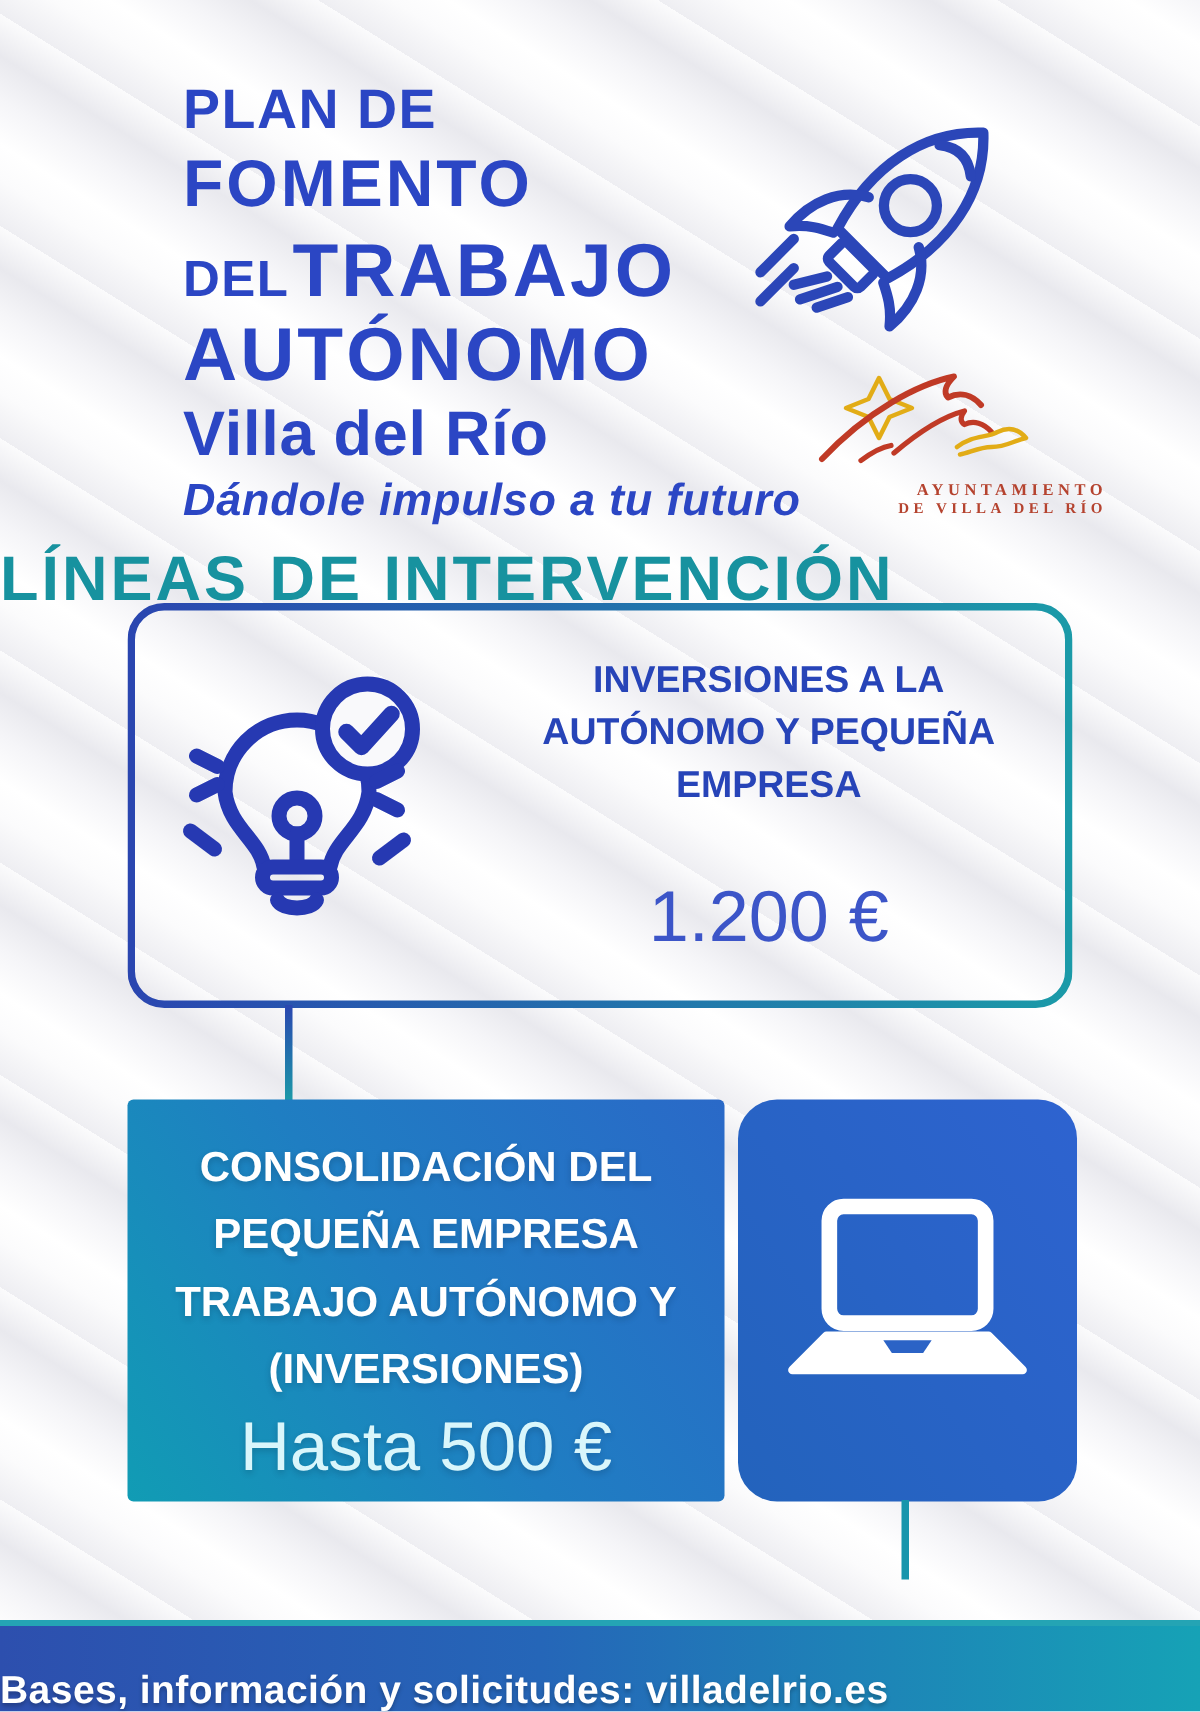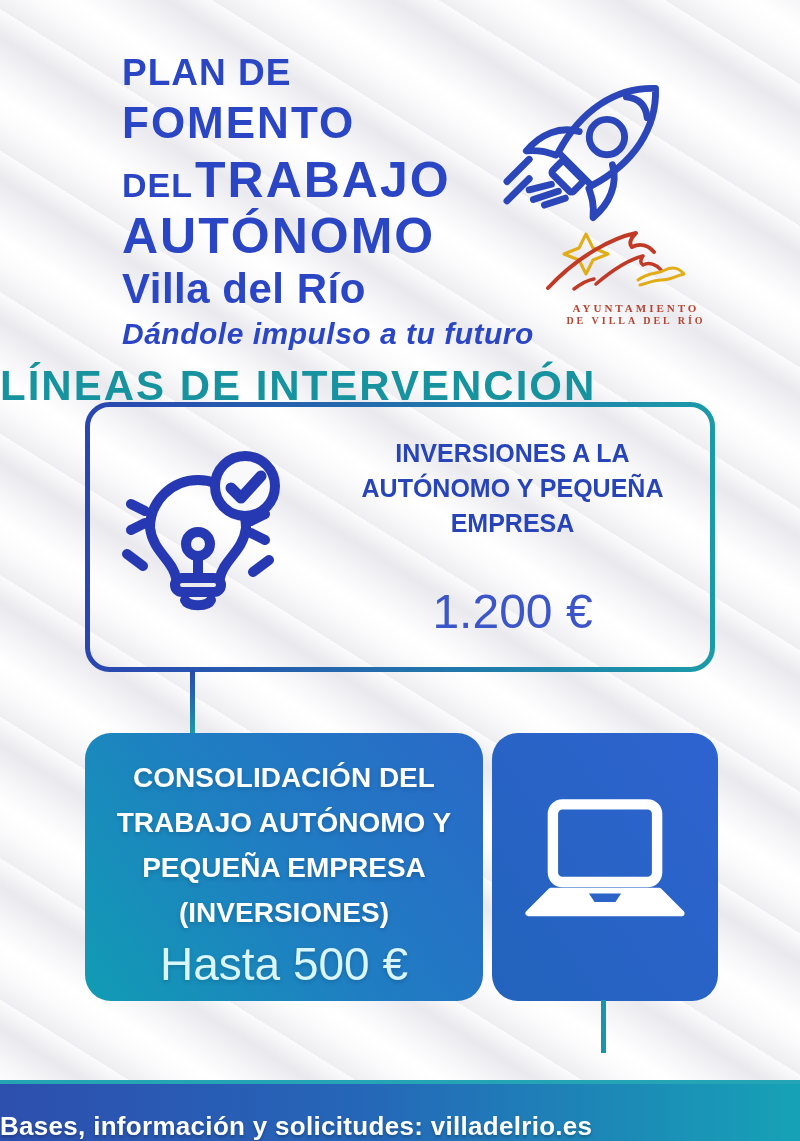--- a/index.html
+++ b/index.html
@@ -14,39 +14,39 @@
   .t2{font-size:44px;font-weight:800;letter-spacing:2px;height:54px;}
   .t3{height:56px;}
   .t3 .small{font-size:34px;font-weight:700;letter-spacing:1px;margin-right:2px;}
   .t3 .big{font-size:50px;font-weight:800;letter-spacing:2px;}
   .t4{font-size:50px;font-weight:800;letter-spacing:2px;height:57px;}
   .t5{font-size:42px;font-weight:700;height:51px;letter-spacing:0.5px;}
   .t6{font-size:30px;font-weight:600;font-style:italic;letter-spacing:0.5px;}
   
   .rocket{position:absolute;left:492px;top:36px;width:216px;height:216px;}
   
-  .logo{position:absolute;left:534px;top:226px;width:204px;text-align:center;}
+  .logo{position:absolute;left:534px;top:244px;width:204px;text-align:right;}
   .logo-text{font-family:"Liberation Serif",serif;color:#b5432f;font-weight:700;}
   .logo-l1{font-size:11px;letter-spacing:3px;}
   .logo-l2{font-size:10px;letter-spacing:3px;margin-top:1px;}
   
   .section-heading{position:absolute;left:0;top:362px;width:665px;text-align:left;
     font-size:42px;font-weight:800;letter-spacing:2px;color:#17929f;}
   
   .card1{position:absolute;left:85px;top:402px;width:630px;height:270px;}
   .card1 svg.frame{position:absolute;left:0;top:0;}
   .card1-icon{position:absolute;left:28px;top:46px;width:170px;height:180px;}
   .card1-text{position:absolute;left:235px;top:34px;width:385px;text-align:center;
     color:#2744b8;font-weight:800;font-size:25px;line-height:35px;}
   .card1-amount{position:absolute;left:235px;top:182px;width:385px;text-align:center;
     color:#3c55c8;font-weight:400;font-size:48px;}
   .connector1{position:absolute;left:190px;top:670px;width:5px;height:64px;
     background:linear-gradient(180deg,#2a46b0,#1b9aa8);}
   
-  .card2{position:absolute;left:85px;top:733px;width:398px;height:268px;border-radius:26px;
+  .card2{position:absolute;left:85px;top:733px;width:398px;height:268px;border-radius:4px;
     background:linear-gradient(55deg,#119cb4 0%,#1f7ec2 48%,#2a69c8 100%);}
   .card2-text{padding-top:22px;text-align:center;color:#ffffff;font-weight:800;
     font-size:28px;line-height:45px;text-shadow:0 2px 4px rgba(0,30,60,.22);}
   .card2-amount{margin-top:2px;text-align:center;color:#d9f6fb;font-weight:400;
     font-size:46px;text-shadow:0 2px 4px rgba(0,30,60,.22);}
   .card2-panel{position:absolute;left:492px;top:733px;width:226px;height:268px;border-radius:26px;
     background:linear-gradient(55deg,#2363bc 0%,#2e63d0 100%);}
   .laptop{position:absolute;left:23px;top:62px;width:180px;height:140px;}
   .connector2{position:absolute;left:601px;top:1000px;width:5px;height:53px;background:#1795ac;}
   
@@ -141,22 +141,22 @@
       <div>EMPRESA</div>
     </div>
     <div class="card1-amount">1.200 €</div>
   </div>
 
   <div class="connector1"></div>
 
   <div class="card2">
     <div class="card2-text">
       <div>CONSOLIDACIÓN DEL</div>
+      <div>PEQUEÑA EMPRESA</div>
       <div>TRABAJO AUTÓNOMO Y</div>
-      <div>PEQUEÑA EMPRESA</div>
       <div>(INVERSIONES)</div>
     </div>
     <div class="card2-amount">Hasta 500 €</div>
   </div>
 
   <div class="card2-panel">
     <svg class="laptop" viewBox="0 0 190 140">
       <rect x="40" y="6" width="110" height="82" rx="10" fill="none" stroke="#ffffff" stroke-width="11"></rect>
       <path d="M14,121 L176,121 L152,97 L38,97 Z" fill="#ffffff" stroke="#ffffff" stroke-width="6" stroke-linejoin="round"></path>
       <path d="M78,100 L112,100 L106,109 L84,109 Z" fill="#2b63c6"></path>

